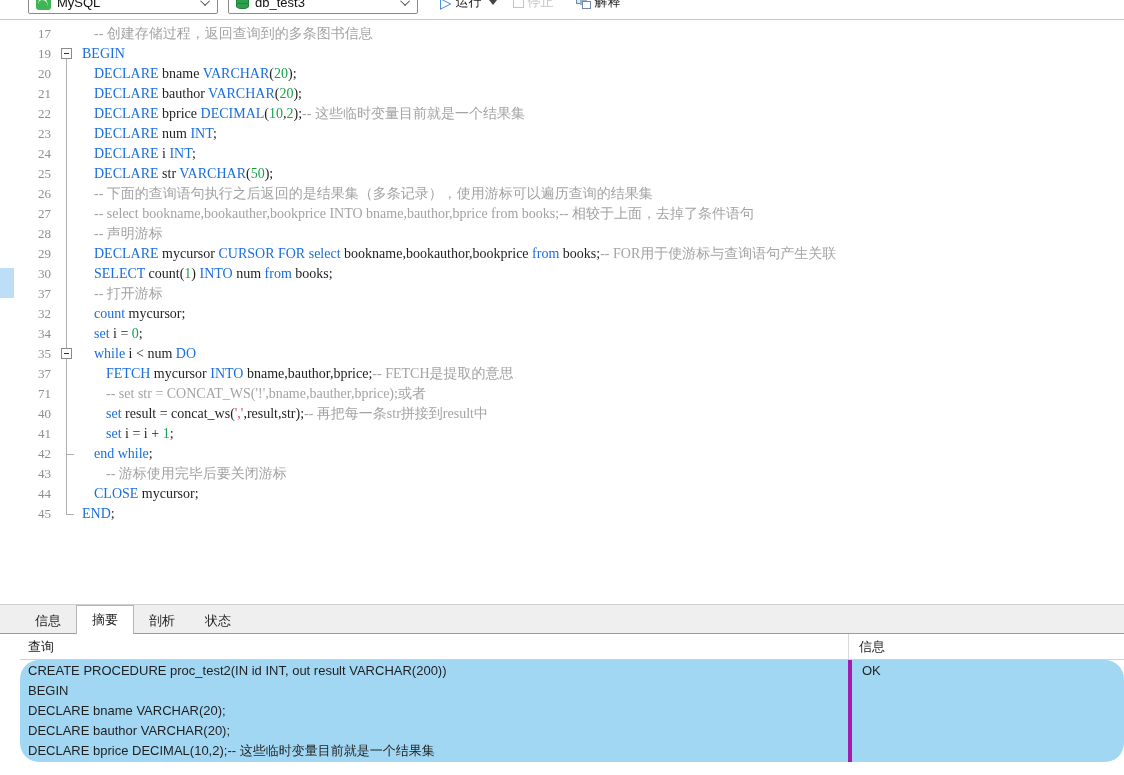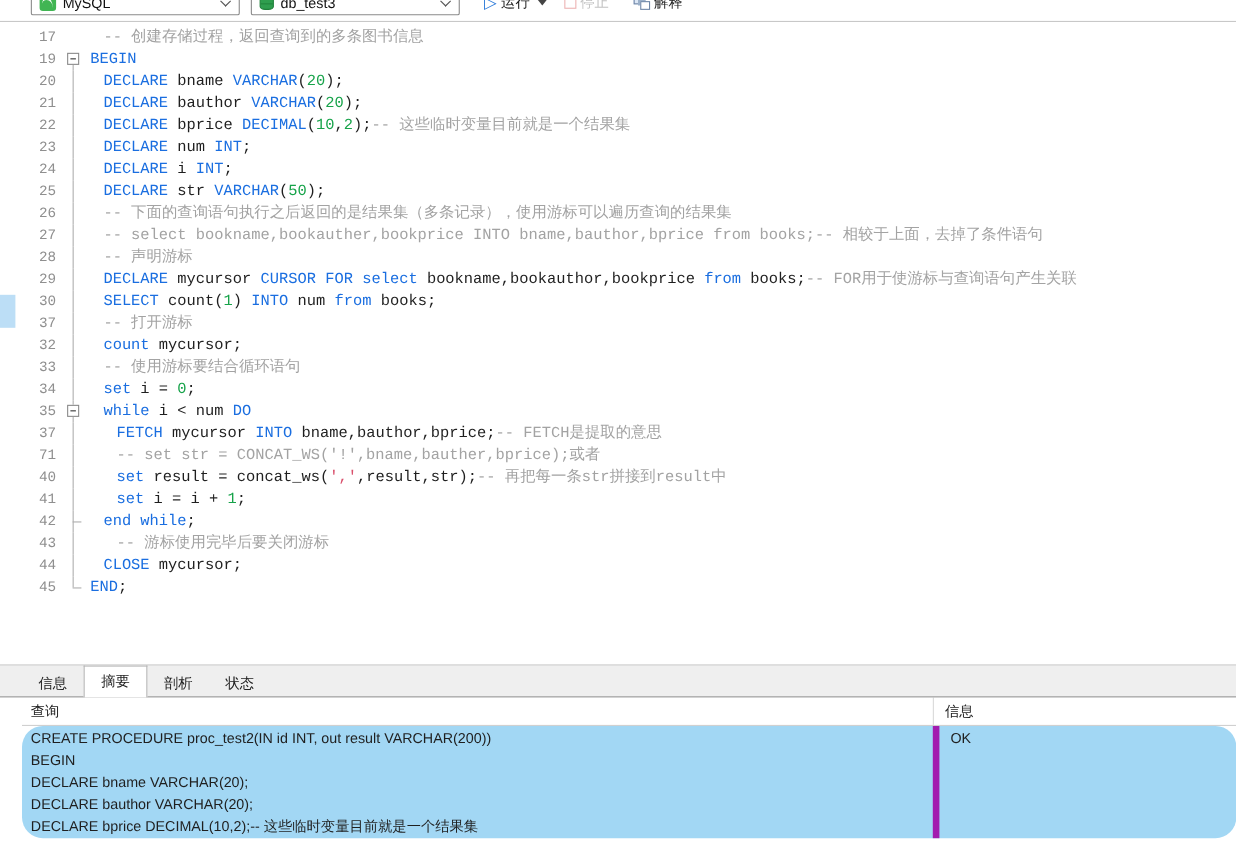--- a/index.html
+++ b/index.html
@@ -34,21 +34,21 @@
   .ic-stop { width:11px; height:11px; border:1.5px solid #edb3b3; background:#fff; }
   .ic-explain { width:15px; height:13px; position:relative; }
   .ic-explain::before { content:''; position:absolute; left:0; top:0; width:7px; height:6px;
       border:1px solid #6f87a8; background:#dce7f5; }
   .ic-explain::after { content:''; position:absolute; right:0; bottom:0; width:7px; height:6px;
       border:1px solid #6f87a8; background:#fff; box-shadow:-3px -3px 0 -1px #9bb0c9; }
   .top-sep { border-top:1px solid #c8c8c8; margin-top:5px; }
 
   
   .editor { position:relative; background:#fff; padding-top:4px; height:584px; overflow:hidden; }
-  .code-line { display:flex; height:20px; line-height:20px; font-family:Liberation Mono, monospace; font-size:14px;justify-content:center; }
+  .code-line { display:flex; height:20px; line-height:20px; font-family:Liberation Serif, serif; font-size:14px;justify-content:center; }
   .ln { width:56px; flex:none; text-align:right; padding-right:5px; color:#8f8f8f; font-size:13px; }
   .fold { width:22px; flex:none; position:relative; }
   .fg-full { position:absolute; left:10px; top:0; bottom:0; width:1px; background:#aeaeae; }
   .fg-top  { position:absolute; left:10px; top:0; height:4px; width:1px; background:#aeaeae; }
   .fg-bot  { position:absolute; left:10px; top:15px; bottom:0; width:1px; background:#aeaeae; }
   .fg-half { position:absolute; left:10px; top:0; height:10px; width:1px; background:#aeaeae; }
   .f-tick  { position:absolute; left:10px; top:10px; width:8px; height:1px; background:#aeaeae; }
   .fbox { position:absolute; left:5px; top:4px; width:11px; height:11px; border:1px solid #8a8a8a; background:#fff; }
   .fbox::after { content:''; position:absolute; left:2px; top:4px; width:5px; height:1px; background:#333; }
   .code { white-space:pre; flex:1; overflow:hidden; }
@@ -68,21 +68,21 @@
 
   
   .results { margin-left:20px; font-size:13px; }
   .grid-header { display:flex; height:26px; align-items:center; border-bottom:1px solid #d0d0d0; background:#fff; }
   .gh-query { flex:1; padding-left:8px; color:#222; }
   .gh-info { width:276px; padding-left:10px; border-left:1px solid #d9d9d9; height:100%; display:flex; align-items:center; color:#222; }
   .result-row { display:flex; min-height:100px;border-radius:19px; }
   .result-row.sel { background:var(--sel,#a2d7f4); }
   .rc-query { flex:1; padding:1px 8px; }
   .rc-query div { line-height:20px; white-space:nowrap; overflow:hidden; }
-  .rc-info { width:276px; padding:1px 10px; border-left:6px solid #a21caf; line-height:20px; }
+  .rc-info { width:276px; padding:1px 10px; border-left:4px solid #a21caf; line-height:20px; }
 </style>
 </head>
 <body>
 
 <div class="app">
 
   <div class="toolbar">
     <div class="toolbar-row">
       <div class="combo">
         <span class="ic-mysql"></span>
@@ -212,27 +212,20 @@
           <div class="code" style="padding-left: 16px;"><span class="t-c">-- 打开游标</span></div>
         </div>
         <div class="code-line">
           <div class="ln">32</div>
           <div class="fold">
             <div class="fg-full"></div>
           </div>
           <div class="code" style="padding-left: 16px;"><span class="t-k">count </span><span class="t-p">mycursor;</span></div>
         </div>
         <div class="code-line">
-          <div class="ln">33</div>
-          <div class="fold">
-            <div class="fg-full"></div>
-          </div>
-          <div class="code" style="padding-left: 16px;"><span class="t-c">-- 使用游标要结合循环语句</span></div>
-        </div>
-        <div class="code-line">
           <div class="ln">34</div>
           <div class="fold">
             <div class="fg-full"></div>
           </div>
           <div class="code" style="padding-left: 16px;"><span class="t-k">set </span><span class="t-p">i = </span><span class="t-n">0</span><span class="t-p">;</span></div>
         </div>
         <div class="code-line">
           <div class="ln">35</div>
           <div class="fold">
             <div class="fg-top"></div>

